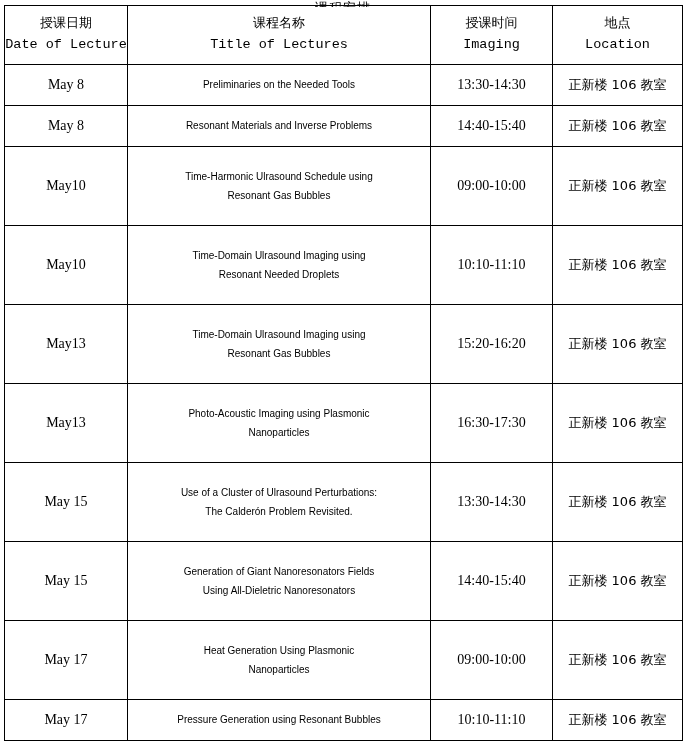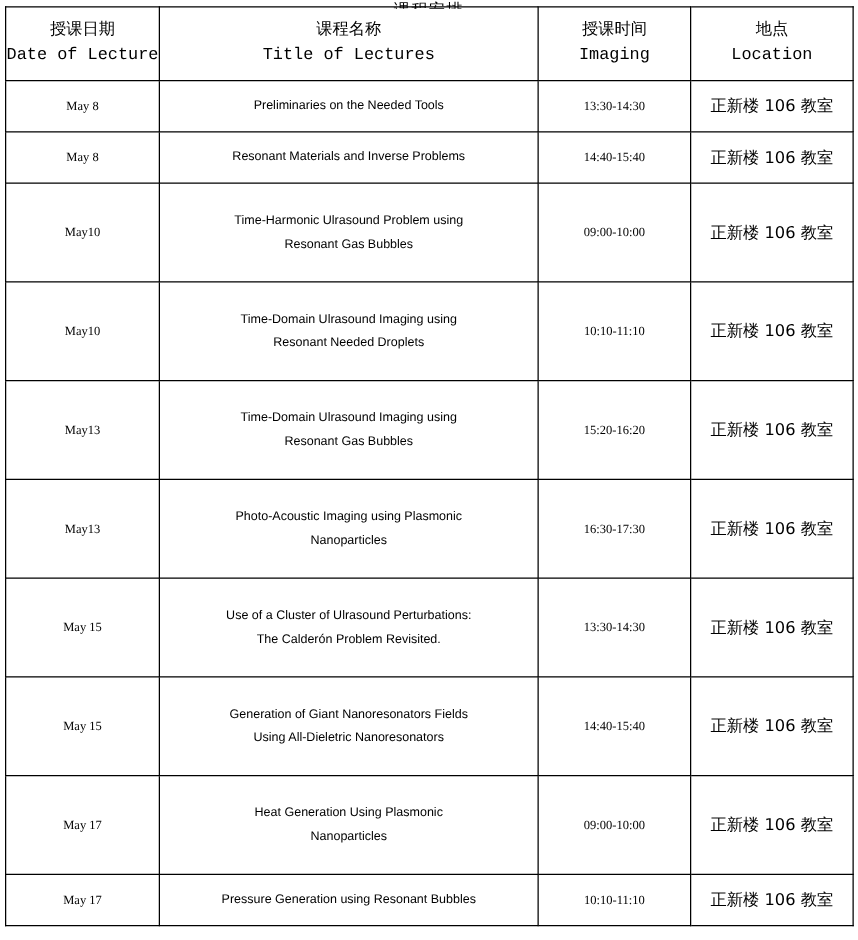--- a/index.html
+++ b/index.html
@@ -53,21 +53,21 @@
 
   .hdr-cell {
     height: 58px;
     font-size: 13.5px;
     line-height: 1.55;
   }
   .hdr-cn { display: block; font-family: Liberation Mono, monospace; font-size: 13px; }
   .hdr-en { display: block; font-family: Liberation Mono, monospace; font-size: 13.5px; }
 
   td.date-cell, td.time-cell {
-    font-size: 10px;
+    font-size: 14px;
     font-family: "Liberation Serif", serif;
   }
   td.loc-cell {
     font-size: 13px;
     font-family: "DejaVu Sans", sans-serif;
   }
   td.title-cell {
     font-size: 10px;
     font-family: Liberation Sans, sans-serif;
     line-height: 1.95;
@@ -124,21 +124,21 @@
         <td class="date-cell">May 8</td>
         <td class="title-cell">
           <span class="title-line">Resonant Materials and Inverse Problems</span>
         </td>
         <td class="time-cell">14:40-15:40</td>
         <td class="loc-cell">正新楼 106 教室</td>
       </tr>
       <tr class="r2">
         <td class="date-cell">May10</td>
         <td class="title-cell">
-          <span class="title-line">Time-Harmonic Ulrasound Problem using</span>
+          <span class="title-line">Time-Harmonic Ulrasound Schedule using</span>
           <span class="title-line">Resonant Gas Bubbles</span>
         </td>
         <td class="time-cell">09:00-10:00</td>
         <td class="loc-cell">正新楼 106 教室</td>
       </tr>
       <tr class="r2">
         <td class="date-cell">May10</td>
         <td class="title-cell">
           <span class="title-line">Time-Domain Ulrasound Imaging using</span>
           <span class="title-line">Resonant Needed Droplets</span>

